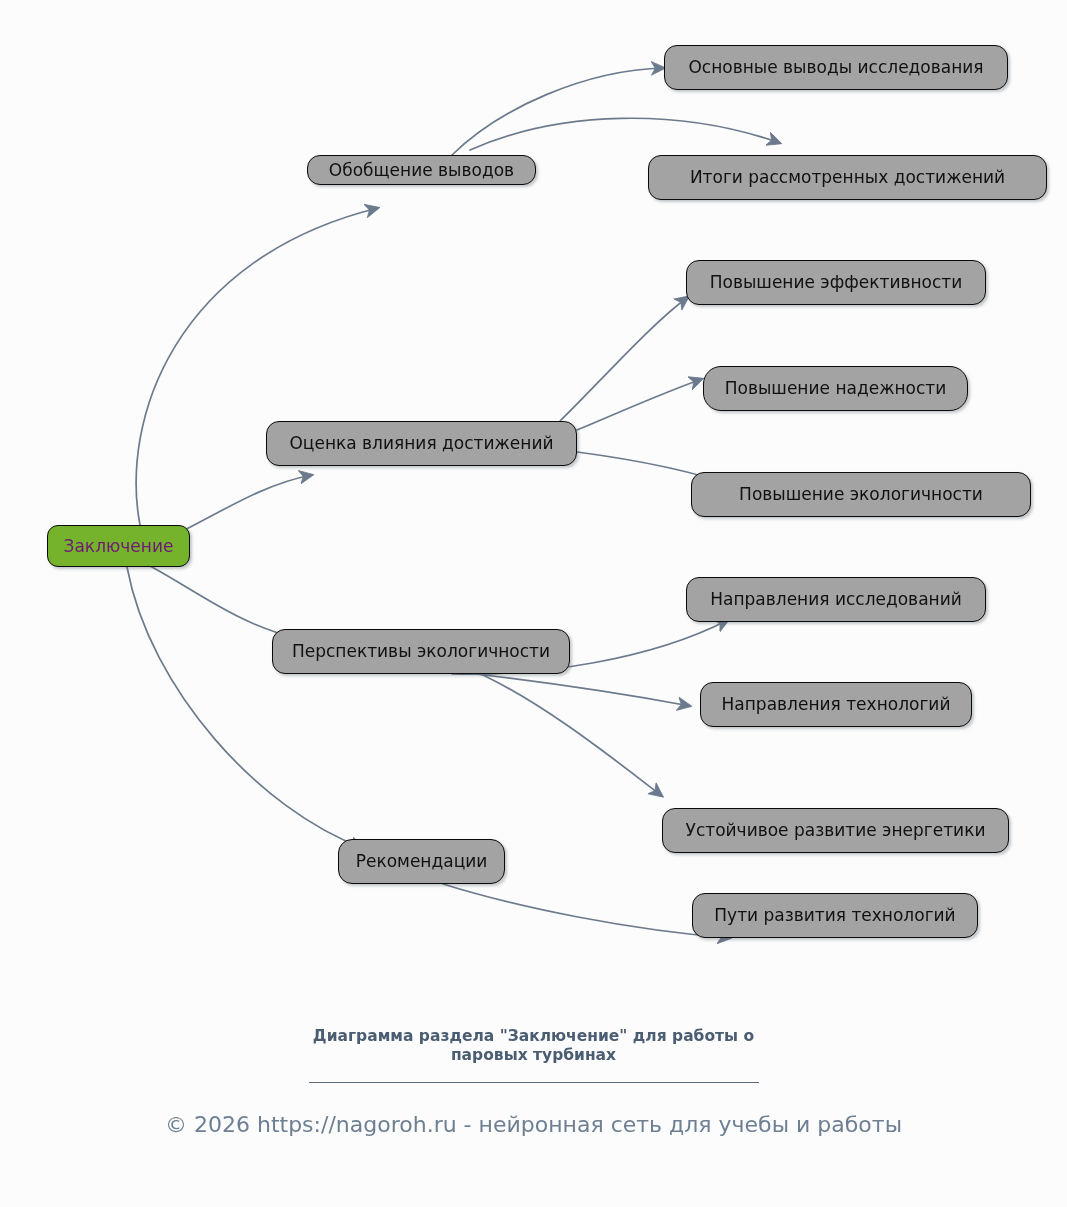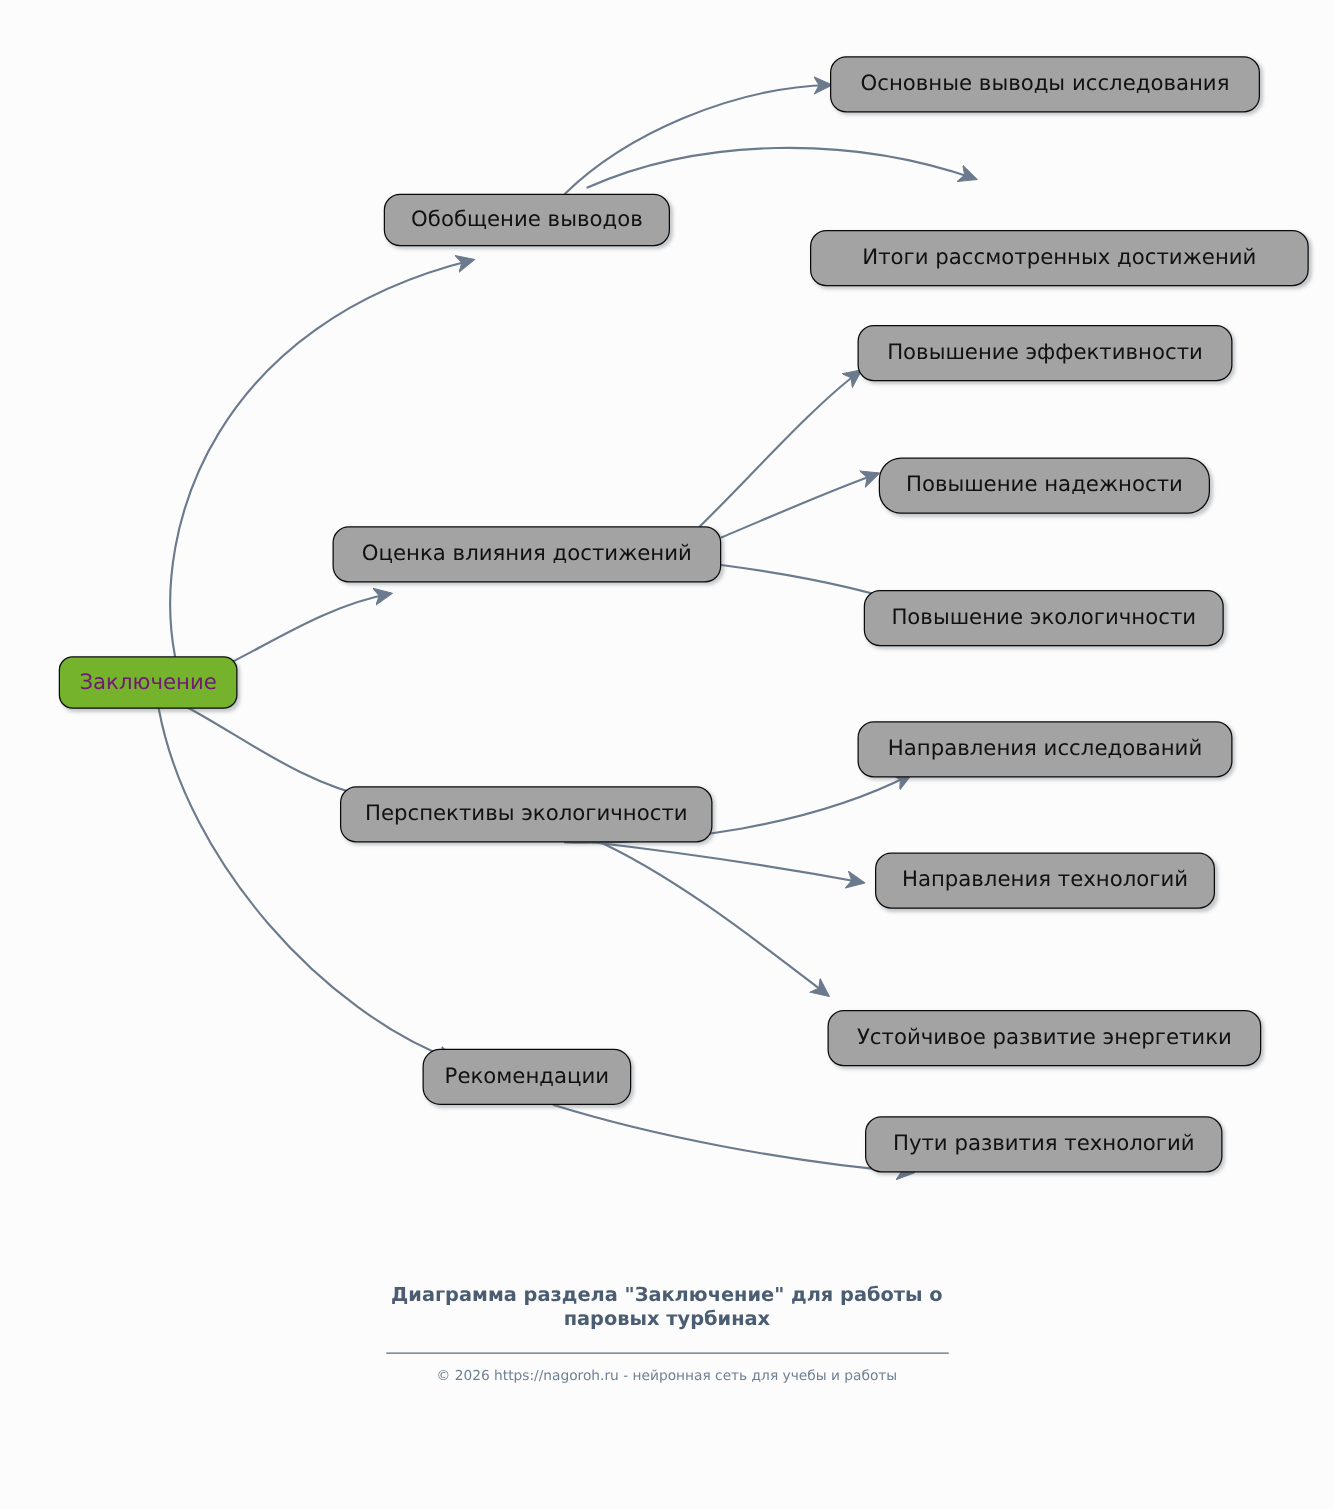--- a/index.html
+++ b/index.html
@@ -100,23 +100,23 @@
     width: 520px;
   }
   #caption-divider {
     width: 450px;
     height: 0;
     margin: 16px auto 0 auto;
     border: 0;
     border-top: 1.4px solid #5a6b80;
   }
   #footer-text {
-    margin-top: 11px;
+    margin-top: 29px;
     font-family: "DejaVu Sans", sans-serif;
-    font-size: 11px;
+    font-size: 22px;
     color: #6d7f93;
     line-height: 1.2;
   }
 </style>
 </head>
 <body>
 
 <div id="mindmap-root">
 
   <svg id="edges-layer" viewBox="0 0 1067 1207" width="1067" height="1207" xmlns="http://www.w3.org/2000/svg">
@@ -139,39 +139,39 @@
         <path d="M 467 673 C 545 682, 625 694, 690 706" class="edge-path" marker-end="url(#arrow-head)"></path>
         <path d="M 474 671 C 540 700, 615 760, 662 796" class="edge-path" marker-end="url(#arrow-head)"></path>
         <path d="M 443 884 C 520 908, 630 930, 730 938" class="edge-path" marker-end="url(#arrow-head)"></path>
       </g>
   </svg>
 
   <div id="nodes-layer">
       <div class="node root" style="left: 47px; top: 525px; width: 143px; height: 42px;">
         <span class="node-label">Заключение</span>
       </div>
-      <div class="node" style="left: 307px; top: 155px; width: 229px; height: 42px;">
+      <div class="node" style="left: 307px; top: 155px; width: 229px; height: 30px;">
         <span class="node-label">Обобщение выводов</span>
       </div>
       <div class="node" style="left: 664px; top: 45px; width: 344px; height: 45px;">
         <span class="node-label">Основные выводы исследования</span>
       </div>
-      <div class="node" style="left: 648px; top: 155px; width: 399px; height: 45px; margin-top: 29px;">
+      <div class="node" style="left: 648px; top: 155px; width: 399px; height: 45px;">
         <span class="node-label">Итоги рассмотренных достижений</span>
       </div>
       <div class="node" style="left: 266px; top: 421px; width: 311px; height: 45px;">
         <span class="node-label">Оценка влияния достижений</span>
       </div>
       <div class="node" style="left: 686px; top: 260px; width: 300px; height: 45px;">
         <span class="node-label">Повышение эффективности</span>
       </div>
       <div class="node" style="left: 703px; top: 366px; width: 265px; height: 45px; border-radius: 18px;">
         <span class="node-label">Повышение надежности</span>
       </div>
-      <div class="node" style="left: 691px; top: 472px; width: 288px; height: 45px;">
+      <div class="node" style="left: 691px; top: 472px; width: 340px; height: 45px;">
         <span class="node-label">Повышение экологичности</span>
       </div>
       <div class="node" style="left: 272px; top: 629px; width: 298px; height: 45px;">
         <span class="node-label">Перспективы экологичности</span>
       </div>
       <div class="node" style="left: 686px; top: 577px; width: 300px; height: 45px;">
         <span class="node-label">Направления исследований</span>
       </div>
       <div class="node" style="left: 700px; top: 682px; width: 272px; height: 45px;">
         <span class="node-label">Направления технологий</span>

